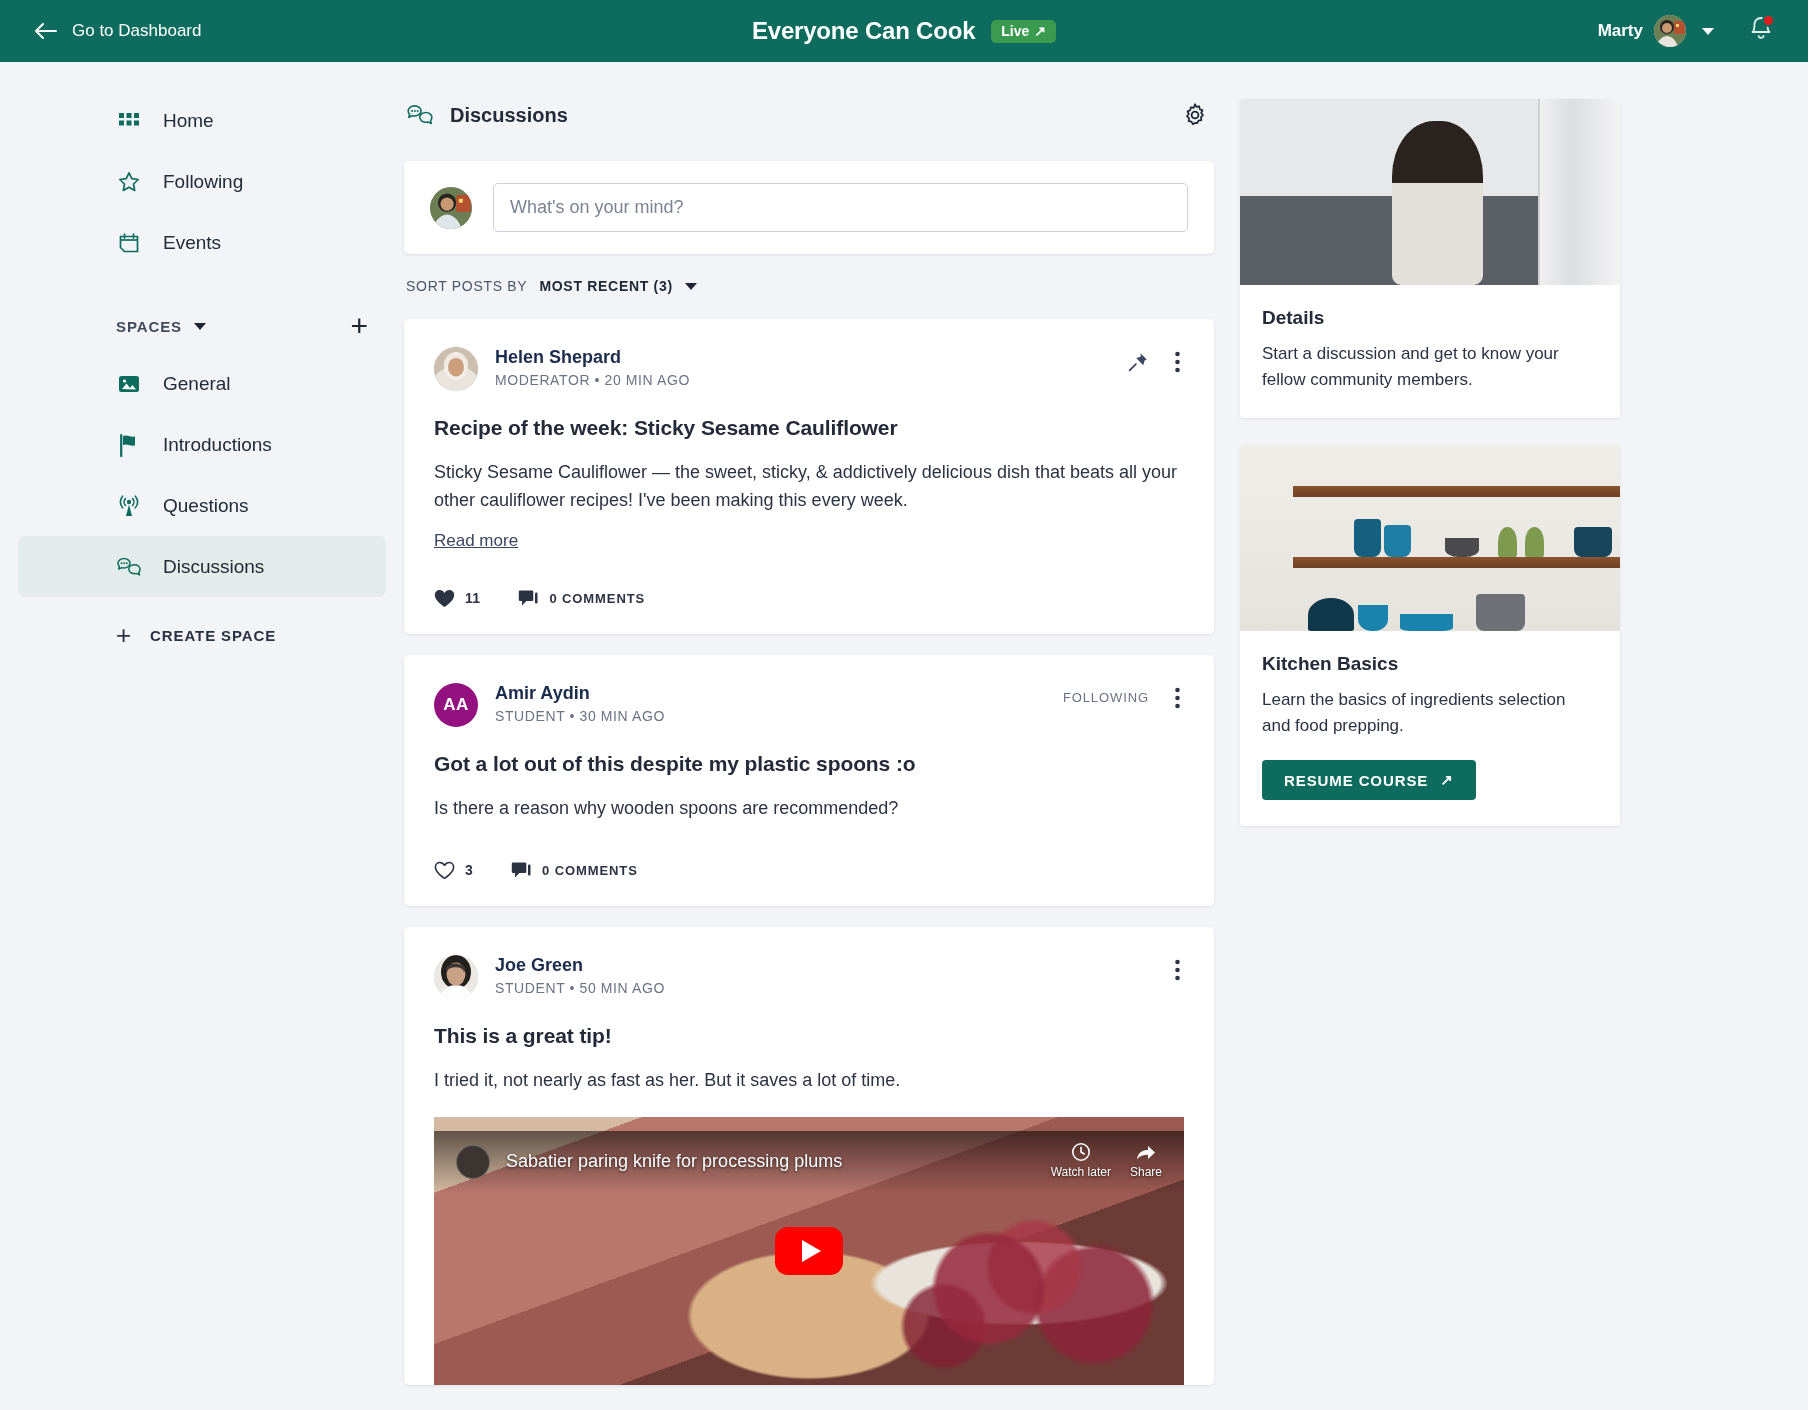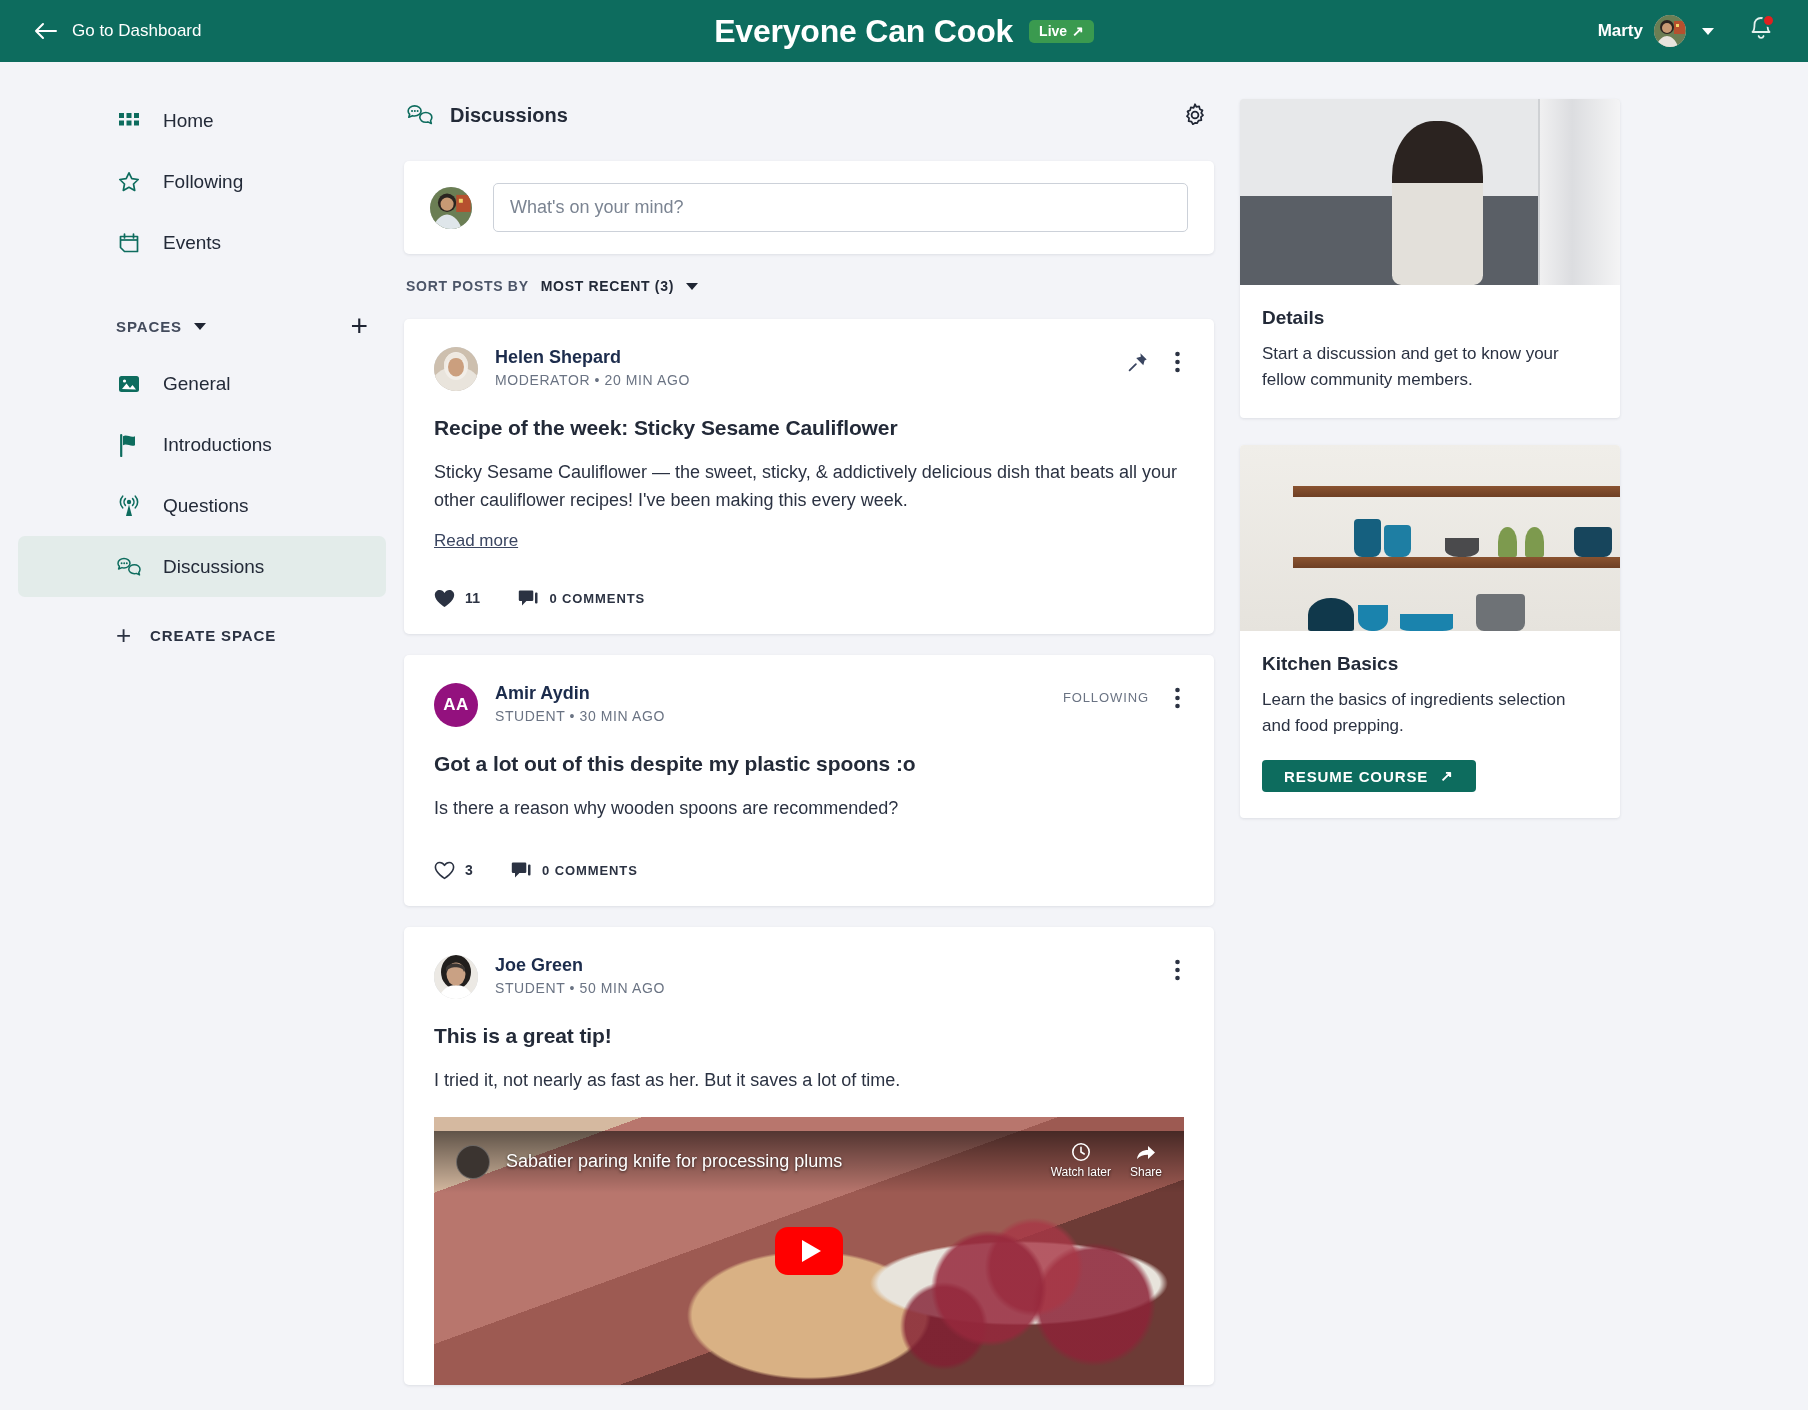--- a/index.html
+++ b/index.html
@@ -36,21 +36,21 @@
     position: absolute;
     left: 0; right: 0;
     display: flex;
     align-items: center;
     justify-content: center;
     gap: 16px;
     pointer-events: none;
   }
   .topbar-center > * { pointer-events: auto; }
   .site-title {
-    font-size: 32px;
+    font-size: 24px;
     font-weight: 700;
     letter-spacing: -0.2px;
     color: #ffffff;
   }
   .live-badge {
     background: #3a9a4f;
     color: #ffffff;
     font-size: 14px;
     font-weight: 700;
     border-radius: 5px;
@@ -225,21 +225,21 @@
   .composer-input::placeholder { color: #7b8492; }
 
   .sortbar {
     display: flex;
     align-items: center;
     gap: 12px;
     padding: 24px 2px 4px 2px;
     font-size: 14px;
     letter-spacing: 0.7px;
   }
-  .sort-label { color: #4c5568; font-weight: 700; }
+  .sort-label { color: #4c5568; font-weight: 400; }
   .sort-value { color: #222937; font-weight: 700; cursor: pointer; }
   .sort-caret {
     width: 0; height: 0;
     border-left: 6px solid transparent;
     border-right: 6px solid transparent;
     border-top: 7px solid #1f2533;
     cursor: pointer;
   }
 
   .post { padding: 28px 30px 0 30px; }
@@ -477,21 +477,21 @@
     line-height: 1.5;
     color: #2b3242;
     margin-top: 12px;
   }
   .resume-btn {
     margin-top: 22px;
     background: #0d6c5e;
     color: #ffffff;
     border: none;
     border-radius: 4px;
-    height: 32px;
+    height: 40px;
     padding: 0 22px;
     font-size: 15px;
     font-weight: 700;
     letter-spacing: 0.9px;
     font-family: "Liberation Sans", sans-serif;
     display: inline-flex;
     align-items: center;
     gap: 12px;
     cursor: pointer;
   }

